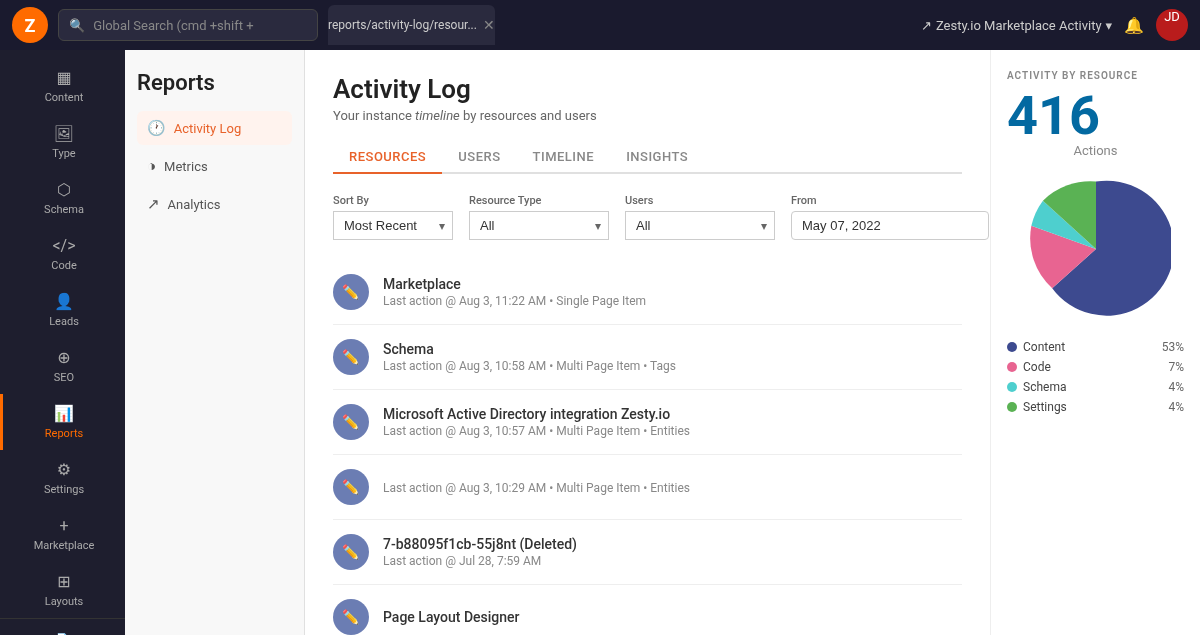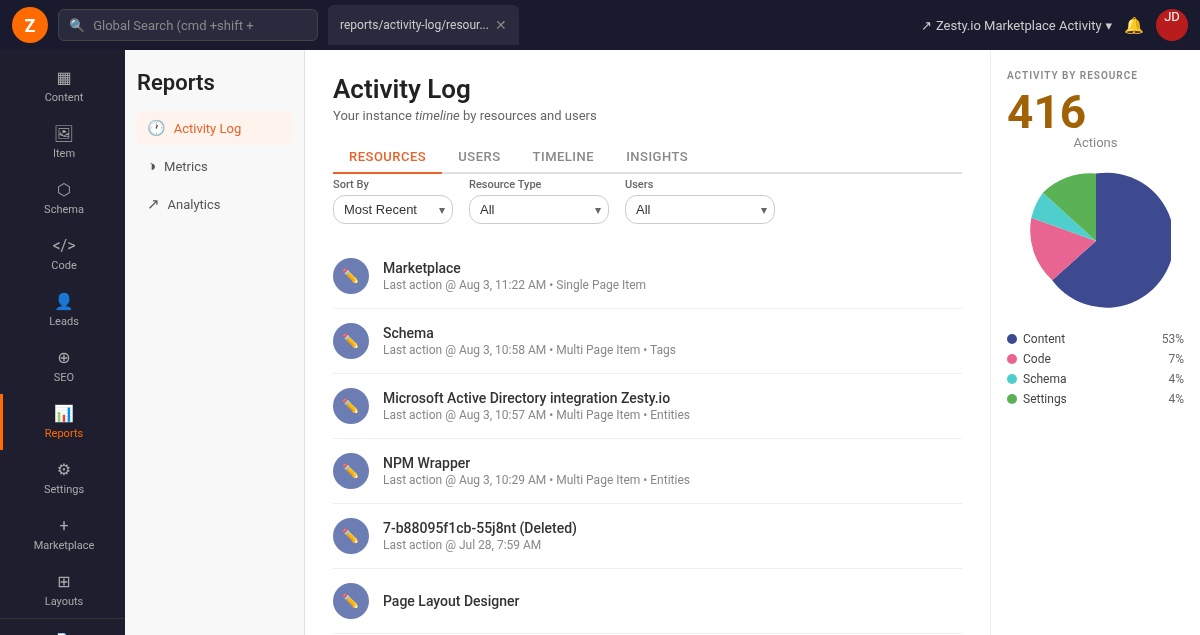--- a/index.html
+++ b/index.html
@@ -3,21 +3,21 @@
   <meta charset="utf-8">
   <style>
     * { box-sizing: border-box; margin: 0; padding: 0; }
     body { font-family: -apple-system, BlinkMacSystemFont, 'Segoe UI', Roboto, sans-serif; background: #f5f5f5; display: flex; flex-direction: column; height: 635px; overflow: hidden; }
 
     
     .topbar { background: #1a1a2e; display: flex; align-items: center; height: 50px; padding: 0 12px; gap: 10px; flex-shrink: 0; }
     .logo { width: 36px; height: 36px; background: #ff6b00; border-radius: 50%; display: flex; align-items: center; justify-content: center; color: white; font-weight: bold; font-size: 18px; flex-shrink: 0; }
     .search-bar { display: flex; align-items: center; background: #2a2a3e; border: 1px solid #444; border-radius: 6px; padding: 0 10px; height: 32px; width: 260px; gap: 8px; cursor: text; }
     .search-bar span { color: #888; font-size: 13px; }
-    .tab-bar { background: #2a2a3e; border-radius: 6px 6px 0 0; display: flex; align-items: center; padding: 0 12px; height: 40px; gap: 6px; color: #ccc; font-size: 12px; }
+    .tab-bar { background: #2a2a3e; border-radius: 6px 6px 0 0; display: flex; align-items: center; padding: 0 0; height: 40px; gap: 6px; color: #ccc; font-size: 12px; }
     .tab-close { color: #888; font-size: 14px; cursor: pointer; }
     .topbar-right { margin-left: auto; display: flex; align-items: center; gap: 12px; }
     .topbar-right-link { color: #ccc; font-size: 13px; display: flex; align-items: center; gap: 4px; }
     .bell-icon { color: #ccc; font-size: 16px; }
     .avatar { width: 32px; height: 32px; border-radius: 50%; background: #b91c1c; display: flex; align-items: flex-start; justify-content: center; color: white; font-size: 13px; font-weight: normal; overflow: hidden; }
 
     
     .main-layout { display: flex; flex: 1; overflow: hidden; }
 
     
@@ -35,44 +35,44 @@
     .sidebar-item.active { background: #fff3ee; color: #e8622a; }
     .sidebar-item .s-icon { font-size: 15px; }
 
     
     .content-area { flex: 1; background: white; padding: 24px 28px; overflow-y: auto; }
     .page-title { font-size: 26px; font-weight: 600; color: #222; margin-bottom: 4px; }
     .page-subtitle { font-size: 13px; color: #666; margin-bottom: 18px; }
     .page-subtitle em { font-style: italic; }
 
     
-    .tab-nav { display: flex; gap: 0; border-bottom: 2px solid #e0e0e0; margin-bottom: 4px; }
+    .tab-nav { display: flex; gap: 0; border-bottom: 2px solid #e0e0e0; margin-bottom: 20px; }
     .tab-nav-item { padding: 8px 16px; font-size: 13px; font-weight: 500; color: #888; cursor: pointer; border-bottom: 2px solid transparent; margin-bottom: -2px; letter-spacing: 0.5px; }
     .tab-nav-item.active { color: #e8622a; border-bottom-color: #e8622a; }
 
     
     .filters-row { display: flex; gap: 16px; margin-bottom: 20px; align-items: flex-end; }
     .filter-group { display: flex; flex-direction: column; gap: 4px; }
     .filter-label { font-size: 11px; color: #666; font-weight: 500; }
-    .filter-select { border: 1px solid #ccc; border-radius: 12px; padding: 6px 28px 6px 10px; font-size: 13px; color: #333; background: white; appearance: none; cursor: pointer; position: relative; min-width: 120px; }
+    .filter-select { border: 1px solid #ccc; border-radius: 0; padding: 6px 28px 6px 10px; font-size: 13px; color: #333; background: white; appearance: none; cursor: pointer; position: relative; min-width: 120px; }
     .select-wrapper { position: relative; display: inline-block; }
     .select-wrapper::after { content: '▾'; position: absolute; right: 8px; top: 50%; transform: translateY(-50%); color: #666; pointer-events: none; font-size: 12px; }
     .date-input { border: 1px solid #ccc; border-radius: 4px; padding: 6px 10px; font-size: 13px; color: #333; background: white; min-width: 130px; }
 
     
     .activity-list { flex: 1; }
     .activity-item { display: flex; align-items: center; gap: 14px; padding: 14px 0; border-bottom: 1px solid #eee; }
     .activity-icon { width: 36px; height: 36px; border-radius: 50%; background: #6b7db3; display: flex; align-items: center; justify-content: center; color: white; font-size: 14px; flex-shrink: 0; }
     .activity-info .item-name { font-size: 14px; font-weight: 500; color: #333; }
     .activity-info .item-meta { font-size: 12px; color: #888; margin-top: 2px; }
 
     
     .right-panel { width: 210px; padding: 20px 16px; background: white; border-left: 1px solid #eee; flex-shrink: 0; }
     .panel-label { font-size: 10px; font-weight: 600; color: #888; letter-spacing: 1px; text-transform: uppercase; margin-bottom: 8px; }
-    .actions-count { font-size: 46px; font-weight: 700; color: #a16207; line-height: 1; margin-top: 7px; }
+    .actions-count { font-size: 54px; font-weight: 700; color: #0369a1; line-height: 1; margin-top: 7px; }
     .actions-text { font-size: 13px; color: #888; margin-bottom: 16px; text-align: center; }
 
     
     .pie-container { display: flex; justify-content: center; margin-bottom: 16px; }
     .legend { display: flex; flex-direction: column; gap: 6px; }
     .legend-item { display: flex; align-items: center; justify-content: space-between; font-size: 12px; color: #444; }
     .legend-dot { width: 10px; height: 10px; border-radius: 50%; flex-shrink: 0; margin-right: 6px; }
     .legend-left { display: flex; align-items: center; }
     .legend-pct { color: #666; font-size: 12px; }
 
@@ -106,21 +106,21 @@
 
 <div class="main-layout">
 
   <div class="left-nav">
     <div class="nav-item">
       <span class="nav-icon">▦</span>
       <span>Content</span>
     </div>
     <div class="nav-item">
       <span class="nav-icon">🖼</span>
-      <span>Item</span>
+      <span>Type</span>
     </div>
     <div class="nav-item">
       <span class="nav-icon">⬡</span>
       <span>Schema</span>
     </div>
     <div class="nav-item">
       <span class="nav-icon">&lt;/&gt;</span>
       <span>Code</span>
     </div>
     <div class="nav-item">
@@ -209,20 +209,24 @@
           </div>
         </div>
         <div class="filter-group">
           <label class="filter-label">Users</label>
           <div class="select-wrapper">
             <select class="filter-select" style="min-width:150px;">
               <option>All</option>
             </select>
           </div>
         </div>
+        <div class="filter-group">
+          <label class="filter-label">From</label>
+          <input type="text" class="date-input" value="May 07, 2022" style="">
+        </div>
 
       </div>
 
       <div class="activity-list">
         <div class="activity-item">
           <div class="activity-icon">✏️</div>
           <div class="activity-info">
             <div class="item-name">Marketplace</div>
             <div class="item-meta">Last action @ Aug 3, 11:22 AM • Single Page Item</div>
           </div>
@@ -237,21 +241,20 @@
         <div class="activity-item">
           <div class="activity-icon">✏️</div>
           <div class="activity-info">
             <div class="item-name">Microsoft Active Directory integration Zesty.io</div>
             <div class="item-meta">Last action @ Aug 3, 10:57 AM • Multi Page Item • Entities</div>
           </div>
         </div>
         <div class="activity-item">
           <div class="activity-icon">✏️</div>
           <div class="activity-info">
-            <div class="item-name">NPM Wrapper</div>
             <div class="item-meta">Last action @ Aug 3, 10:29 AM • Multi Page Item • Entities</div>
           </div>
         </div>
         <div class="activity-item">
           <div class="activity-icon">✏️</div>
           <div class="activity-info">
             <div class="item-name">7-b88095f1cb-55j8nt (Deleted)</div>
             <div class="item-meta">Last action @ Jul 28, 7:59 AM</div>
           </div>
         </div>

